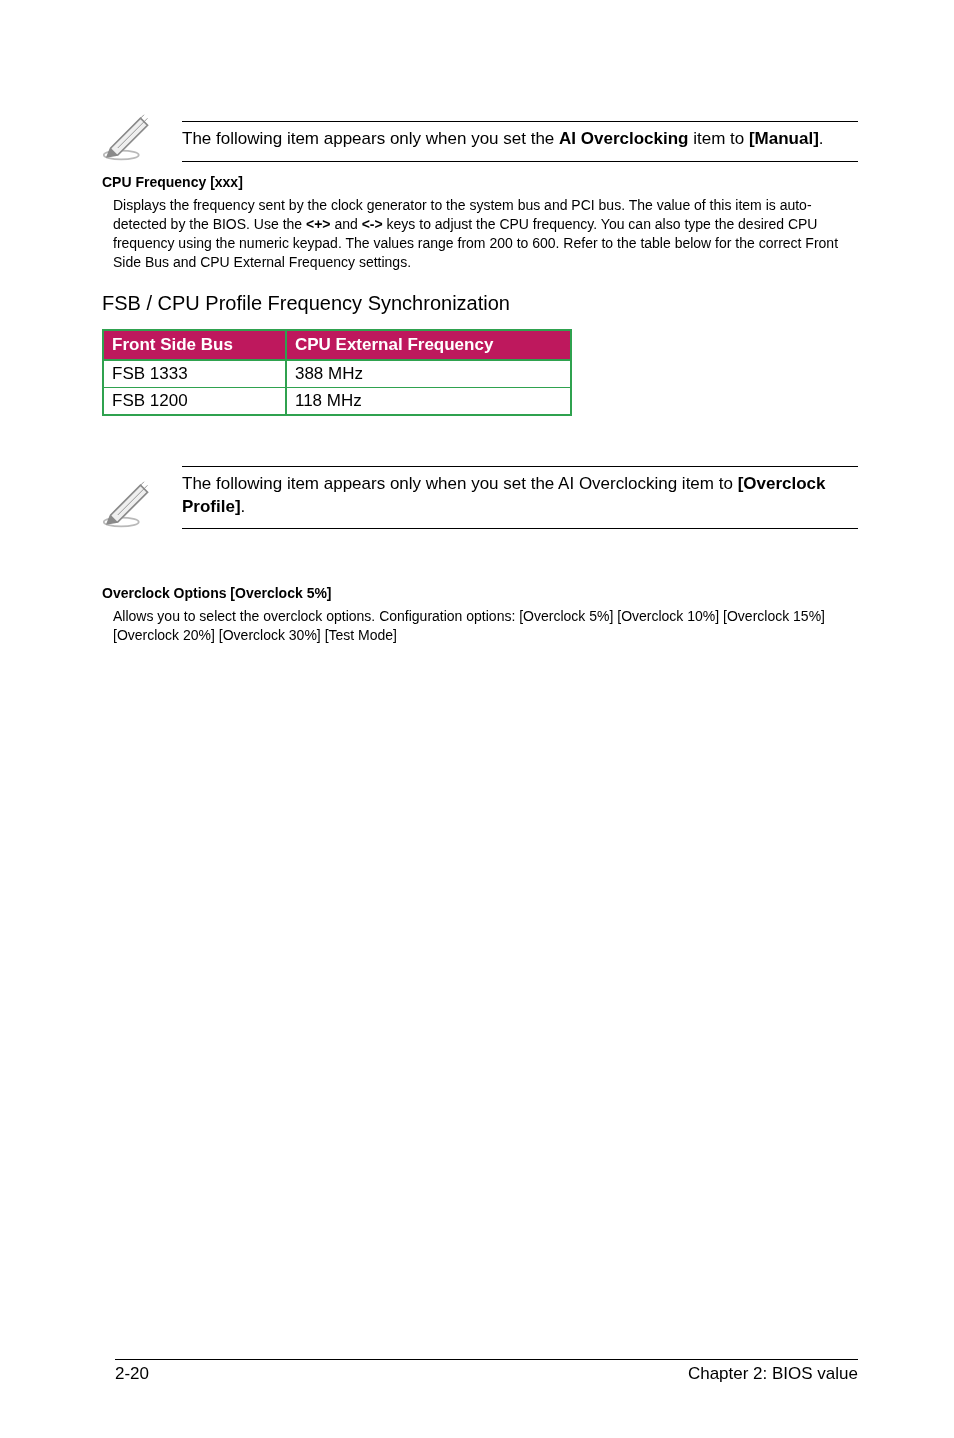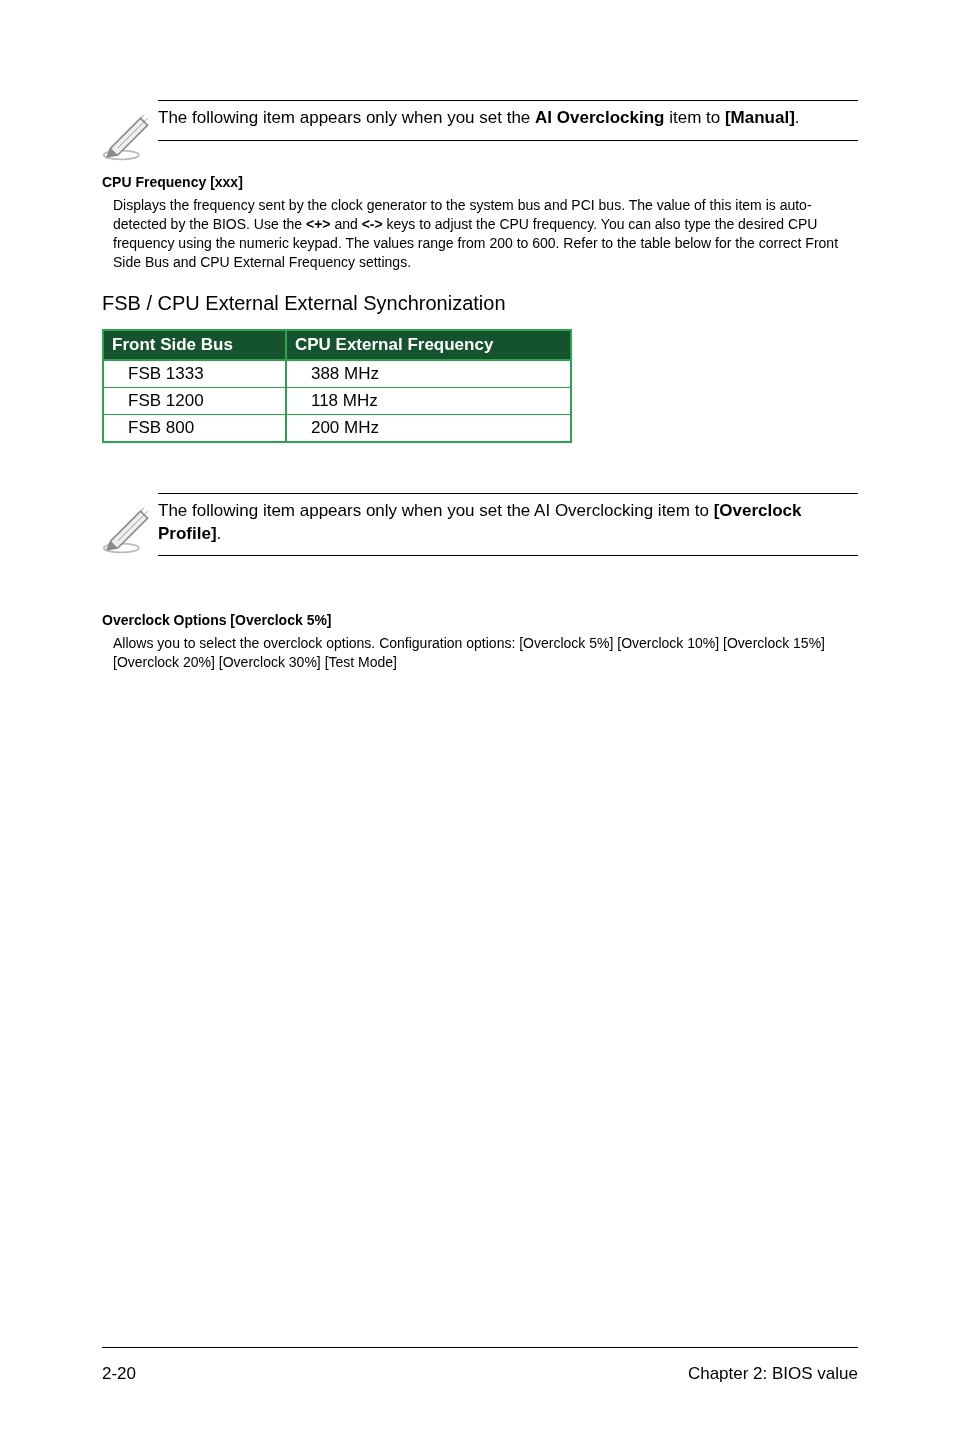--- a/index.html
+++ b/index.html
@@ -7,21 +7,22 @@
   body {
     font-family: Arial, Helvetica, sans-serif;
     background: #ffffff;
     color: #000000;
     padding: 100px 96px 40px 102px;
     position: relative;
   }
 
   .note-block {
     display: flex;
-    align-items: flex-start;
+    align-items: flex-end;
+    gap: 24px;
     margin-bottom: 8px;
   }
   .note-block .rules {
     flex: 1;
     border-top: 1px solid #000;
     border-bottom: 1px solid #000;
     padding: 6px 0 10px 0;
     font-size: 17px;
     line-height: 1.35;
   }
@@ -55,45 +56,45 @@
   }
 
   table.freq {
     border-collapse: collapse;
     width: 470px;
     font-size: 17px;
     border: 2px solid #2fa24f;
     margin-bottom: 50px;
   }
   table.freq th {
-    background: #14532d;
+    background: #be185d;
     color: #ffffff;
     text-align: left;
     font-weight: bold;
     padding: 4px 8px;
     border: 2px solid #2fa24f;
   }
   table.freq td {
-    padding: 3px 24px;
+    padding: 3px 8px;
     border-left: 2px solid #2fa24f;
     border-right: 2px solid #2fa24f;
     border-top: 1px solid #2fa24f;
     border-bottom: 1px solid #2fa24f;
     background: #ffffff;
   }
 
   .spacer-lg { height: 36px; }
 
   .footer {
     position: absolute;
     bottom: 54px;
-    left: 102px;
+    left: 115px;
     right: 96px;
     border-top: 1px solid #000;
-    padding-top: 16px;
+    padding-top: 4px;
     display: flex;
     justify-content: space-between;
     font-size: 17px;
   }
 
   .bold { font-weight: bold; }
 </style>
 </head>
 <body>
 
@@ -108,41 +109,37 @@
   <div class="rules">
     <span>The following item appears only when you set the </span><span class="bold">AI Overclocking</span><span> item to </span><span class="bold">[Manual]</span><span>.</span>
   </div>
 </div>
 
 <h2 class="section">CPU Frequency [xxx]</h2>
 <p class="body">
   <span>Displays the frequency sent by the clock generator to the system bus and PCI bus. The value of this item is auto-detected by the BIOS. Use the </span><span class="bold">&lt;+&gt;</span><span> and </span><span class="bold">&lt;-&gt;</span><span> keys to adjust the CPU frequency. You can also type the desired CPU frequency using the numeric keypad. The values range from 200 to 600. Refer to the table below for the correct Front Side Bus and CPU External Frequency settings.</span>
 </p>
 
-<p class="sub">FSB / CPU External External Synchronization</p>
+<p class="sub">FSB / CPU Profile Frequency Synchronization</p>
 
 <table class="freq">
   <thead>
     <tr>
       <th>Front Side Bus</th>
       <th>CPU External Frequency</th>
     </tr>
   </thead>
   <tbody>
     <tr>
       <td>FSB 1333</td>
       <td>388 MHz</td>
     </tr>
     <tr>
       <td>FSB 1200</td>
       <td>118 MHz</td>
-    </tr>
-    <tr>
-      <td>FSB 800</td>
-      <td>200 MHz</td>
     </tr>
   </tbody>
 </table>
 
 <div class="note-block">
   <svg class="note-icon" viewBox="0 0 64 64">
     <ellipse cx="22" cy="56" rx="20" ry="5" fill="none" stroke="#b9b9b9" stroke-width="2"></ellipse>
     <polygon points="10,48 44,14 52,22 18,56 6,58" fill="#efefef" stroke="#8a8a8a" stroke-width="2"></polygon>
     <line x1="14" y1="44" x2="48" y2="10" stroke="#8a8a8a" stroke-width="1"></line>
     <line x1="18" y1="48" x2="52" y2="14" stroke="#8a8a8a" stroke-width="1"></line>

